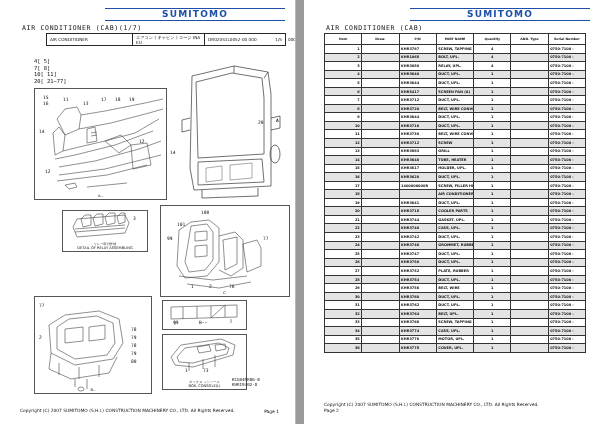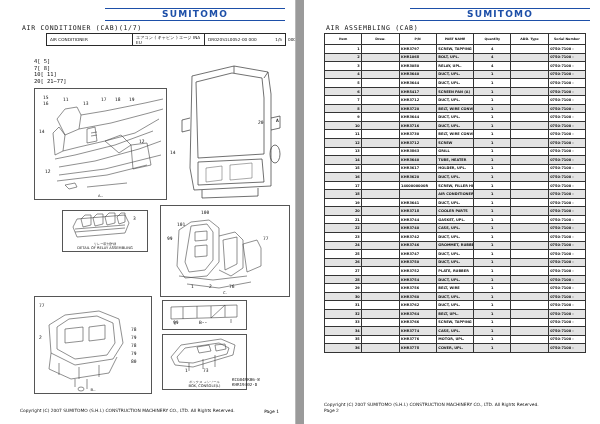--- a/index.html
+++ b/index.html
@@ -324,21 +324,21 @@
   <div class="page-gutter"></div>
 
   <div class="page page-right">
 
     <div class="brand-row">
       <div class="brand-rule2"></div>
       <div class="brand">SUMITOMO</div>
       <div class="brand-rule"></div>
     </div>
 
-    <div class="doc-title">AIR ASSEMBLING (CAB)</div>
+    <div class="doc-title">AIR CONDITIONER (CAB)</div>
 
     <table class="pt">
       <thead>
         <tr>
           <th>Item</th>
           <th>Draw.</th>
           <th>P/N</th>
           <th>PART NAME</th>
           <th>Quantity</th>
           <th>ADD. Type</th>

